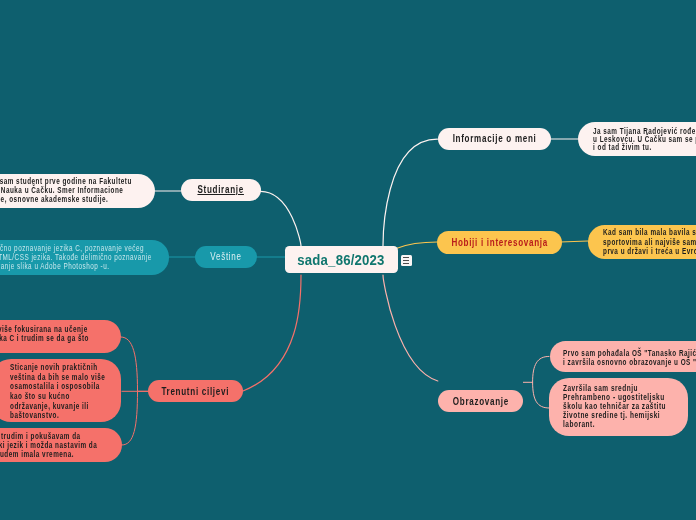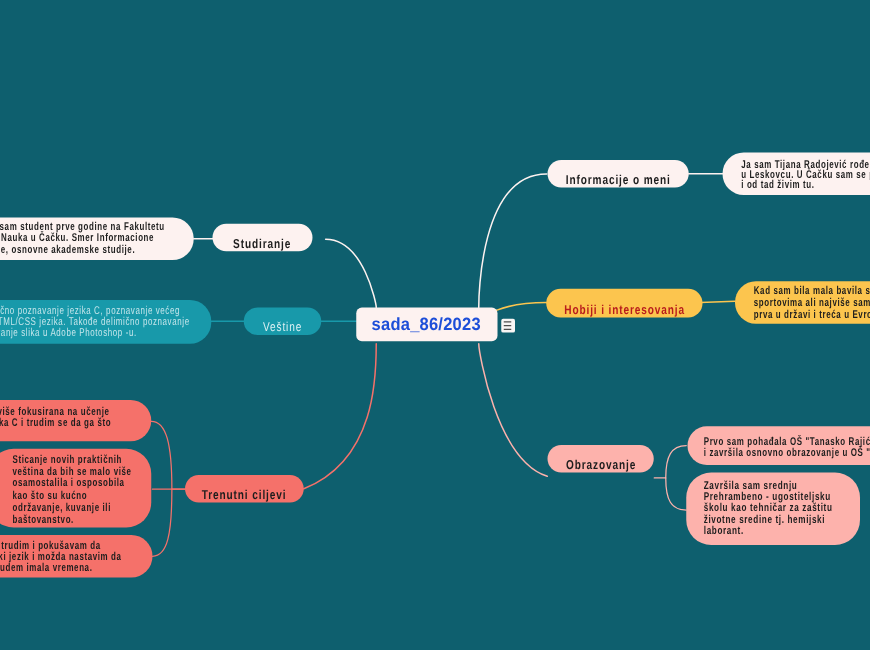--- a/index.html
+++ b/index.html
@@ -3,25 +3,25 @@
 <meta charset="utf-8">
 <style>
   html,body{margin:0;padding:0;}
   body{width:696px;height:520px;overflow:hidden;background:#0e5f6e;
        font-family:"Liberation Sans",sans-serif;}
   #stage{position:relative;width:696px;height:520px;overflow:hidden;background:#0e5f6e;}
   svg.links{position:absolute;left:0;top:0;width:696px;height:520px;pointer-events:none;}
   .node{position:absolute;box-sizing:border-box;}
 
   .root-node{display:flex;align-items:center;justify-content:center;
-       background:#fdf2f0;color:#1d4ed8;border-radius:4.5px;}
+       background:#fdf2f0;color:#0f766e;border-radius:4.5px;}
   .root-node .t{font-size:14.2px;font-weight:bold;letter-spacing:0.2px;
        transform:scaleX(0.93);transform-origin:center;display:block;white-space:nowrap;}
 
-  .pill{display:flex;align-items:flex-end;justify-content:center;border-radius:999px;color:#1d1d1d;}
+  .pill{display:flex;align-items:center;justify-content:center;border-radius:999px;color:#1d1d1d;}
   .pill .t{font-size:10.3px;font-weight:bold;letter-spacing:0.9px;transform:scaleX(0.783);
        transform-origin:center;display:block;white-space:nowrap;}
 
   .leaf{border-radius:17px;color:#1d1d1d;box-sizing:border-box;}
   .lines{position:absolute;left:0;top:0;width:100%;height:100%;}
   .ln{position:absolute;white-space:pre;font-size:9px;font-weight:bold;line-height:9px;letter-spacing:0.7px;}
   .ln.r{transform-origin:right center;transform:scaleX(0.706);text-align:right;}
   .ln.l{transform-origin:left center;transform:scaleX(0.706);}
 
   .menu-btn{position:absolute;background:#f8f5f4;border-radius:1.5px;
@@ -111,36 +111,36 @@
         <div class="lines">
           <span class="ln l" style="left: 14.7px; top: 6.9px; transform: scaleX(0.724);">Završila sam srednju</span>
           <span class="ln l" style="left: 14.7px; top: 15.78px; transform: scaleX(0.724);">Prehrambeno - ugostiteljsku</span>
           <span class="ln l" style="left: 14.7px; top: 24.66px; transform: scaleX(0.724);">školu kao tehničar za zaštitu</span>
           <span class="ln l" style="left: 14.7px; top: 33.54px; transform: scaleX(0.724);">životne sredine tj. hemijski</span>
           <span class="ln l" style="left: 14.7px; top: 42.42px; transform: scaleX(0.724);">laborant.</span>
         </div>
       </div>
     </div>
   <div id="pills">
-      <div class="node pill" style="left: 170px; top: 179.2px; width: 79.7px; height: 21.6px; background: rgb(253, 242, 240); color: rgb(29, 29, 29);">
+      <div class="node pill" style="left: 181px; top: 179.2px; width: 79.7px; height: 21.6px; background: rgb(253, 242, 240); color: rgb(29, 29, 29); text-decoration: underline;">
         <span class="t">Studiranje</span>
       </div>
       <div class="node pill" style="left: 194.8px; top: 245.6px; width: 61.8px; height: 22.6px; background: rgb(24, 153, 170); color: rgb(221, 241, 244);">
         <span class="t" style="font-weight: normal;">Veštine</span>
       </div>
       <div class="node pill" style="left: 147.9px; top: 380.1px; width: 94.8px; height: 22.1px; background: rgb(245, 113, 106); color: rgb(29, 29, 29);">
         <span class="t">Trenutni ciljevi</span>
       </div>
       <div class="node pill" style="left: 437.5px; top: 127.7px; width: 113.9px; height: 22.4px; background: rgb(253, 242, 240); color: rgb(29, 29, 29);">
         <span class="t">Informacije o meni</span>
       </div>
       <div class="node pill" style="left: 437.4px; top: 231.2px; width: 124.4px; height: 22.4px; background: rgb(252, 197, 78); color: #b91c1c;">
         <span class="t">Hobiji i interesovanja</span>
       </div>
-      <div class="node pill" style="left: 437.8px; top: 356px; width: 85.6px; height: 22px; background: rgb(253, 178, 172); color: rgb(29, 29, 29);">
+      <div class="node pill" style="left: 437.8px; top: 390px; width: 85.6px; height: 22px; background: rgb(253, 178, 172); color: rgb(29, 29, 29);">
         <span class="t">Obrazovanje</span>
       </div>
     </div>
 
   <div class="node root-node" id="root-node" style="left: 284.7px; top: 246.2px; width: 113.2px; height: 27.2px;">
     <span class="t">sada_86/2023</span>
   </div>
 
   <div class="menu-btn" id="menu-btn" style="left: 400.7px; top: 254.8px; width: 11.1px; height: 11.1px;">
     <i></i>

